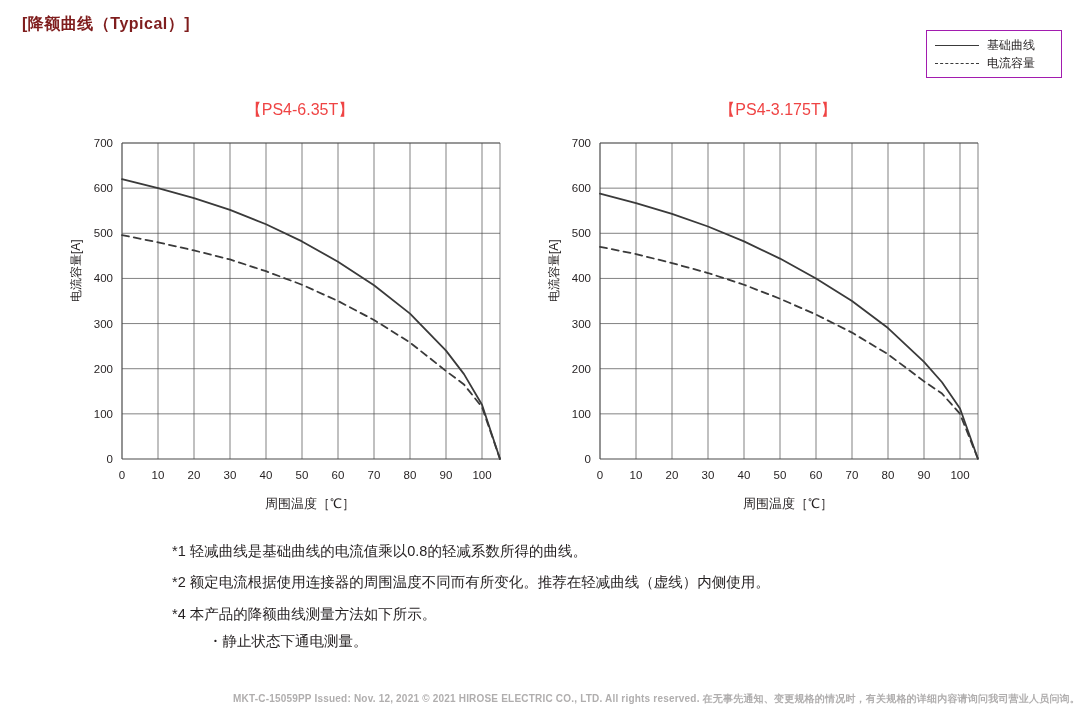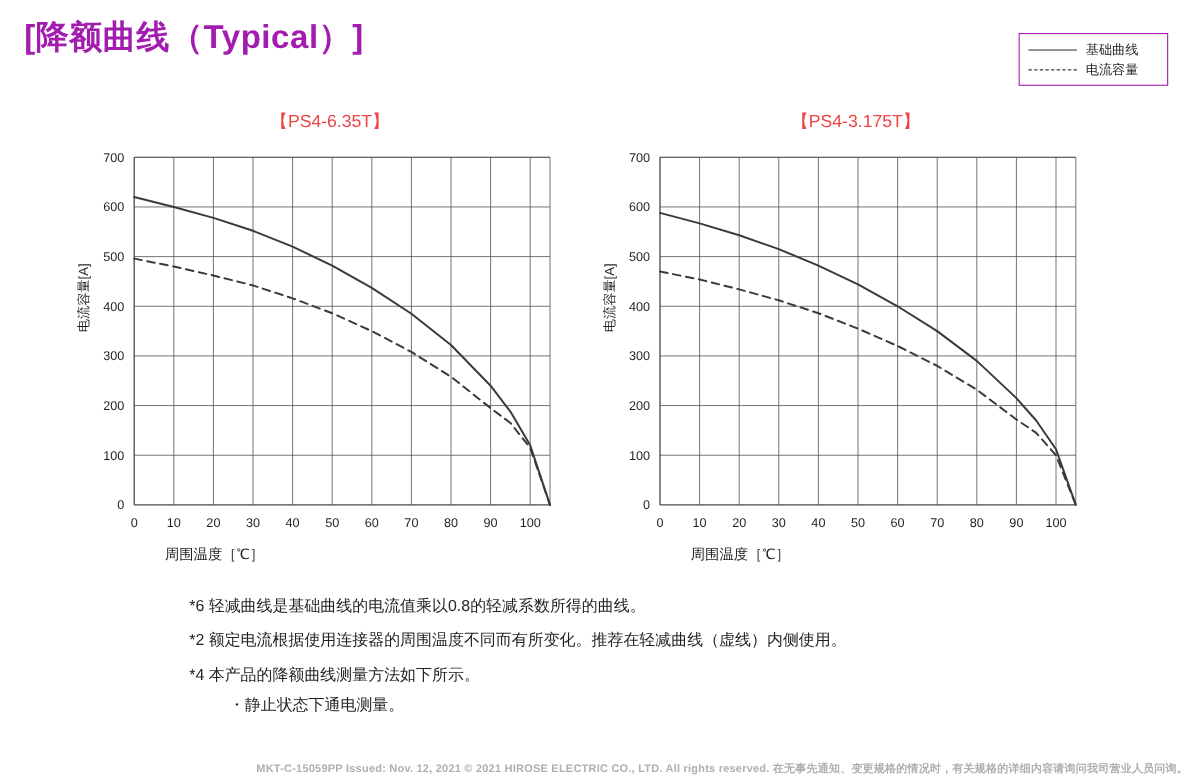--- a/index.html
+++ b/index.html
@@ -12,23 +12,23 @@
     background: #ffffff;
     font-family: "Liberation Sans", sans-serif;
     color: #231f20;
     position: relative;
     overflow: hidden;
   }
   .page-title {
     position: absolute;
     left: 22px;
     top: 14px;
-    font-size: 30px;
+    font-size: 16px;
     font-weight: bold;
-    color: #a21caf;
+    color: #7f1d1d;
     letter-spacing: 0.5px;
   }
   
   .legend-box {
     position: absolute;
     right: 18px;
     top: 30px;
     width: 136px;
     height: 48px;
     border: 1px solid #a21caf;
@@ -93,21 +93,21 @@
     transform: rotate(-90deg);
     transform-origin: left top;
     font-size: 12px;
     white-space: nowrap;
   }
   .xlabel {
     position: absolute;
     left: 90px;
     top: 368px;
     width: 320px;
-    text-align: left;
+    text-align: center;
     font-size: 13px;
   }
   svg.plot {
     position: absolute;
     left: 0;
     top: 0;
   }
   
   .notes {
     position: absolute;
@@ -259,19 +259,19 @@
         <text x="422" y="352" text-anchor="middle" font-size="11.5" fill="#231f20" font-family="&quot;Liberation Sans&quot;, sans-serif">100</text>
         <line x1="440" y1="16" x2="440" y2="332" stroke="#4a4a4a" stroke-width="0.7"></line>
         <line x1="62" y1="16" x2="440" y2="16" stroke="#4a4a4a" stroke-width="0.7"></line>
         <polyline points="62.00,66.56 98.00,76.04 134.00,86.87 170.00,99.51 206.00,114.41 242.00,131.57 278.00,151.43 314.00,174.00 350.00,201.09 386.00,234.94 404.00,255.26 422.00,281.44 440.00,332.00" fill="none" stroke="#3a3a3a" stroke-width="1.8" stroke-linejoin="round" stroke-linecap="round"></polyline>
         <polyline points="62.00,119.83 98.00,127.05 134.00,136.08 170.00,146.01 206.00,157.75 242.00,171.74 278.00,187.54 314.00,205.60 350.00,227.27 386.00,254.35 404.00,266.54 422.00,286.86 440.00,332.00" fill="none" stroke="#3a3a3a" stroke-width="1.8" stroke-linejoin="round" stroke-linecap="round" stroke-dasharray="7,5"></polyline>
       </svg>
   </div>
 </div>
 
 <div class="notes">
-  <div class="note">*6 轻减曲线是基础曲线的电流值乘以0.8的轻减系数所得的曲线。</div>
+  <div class="note">*1 轻减曲线是基础曲线的电流值乘以0.8的轻减系数所得的曲线。</div>
   <div class="note">*2 额定电流根据使用连接器的周围温度不同而有所变化。推荐在轻减曲线（虚线）内侧使用。</div>
   <div class="note" style="margin-top:9px;">*4 本产品的降额曲线测量方法如下所示。</div>
   <div class="note-sub">・静止状态下通电测量。</div>
 </div>
 
 <div class="footer">MKT-C-15059PP  Issued: Nov. 12, 2021  © 2021 HIROSE ELECTRIC CO., LTD. All rights reserved.  在无事先通知、变更规格的情况时，有关规格的详细内容请询问我司营业人员问询。</div>
 
 </body></html>

